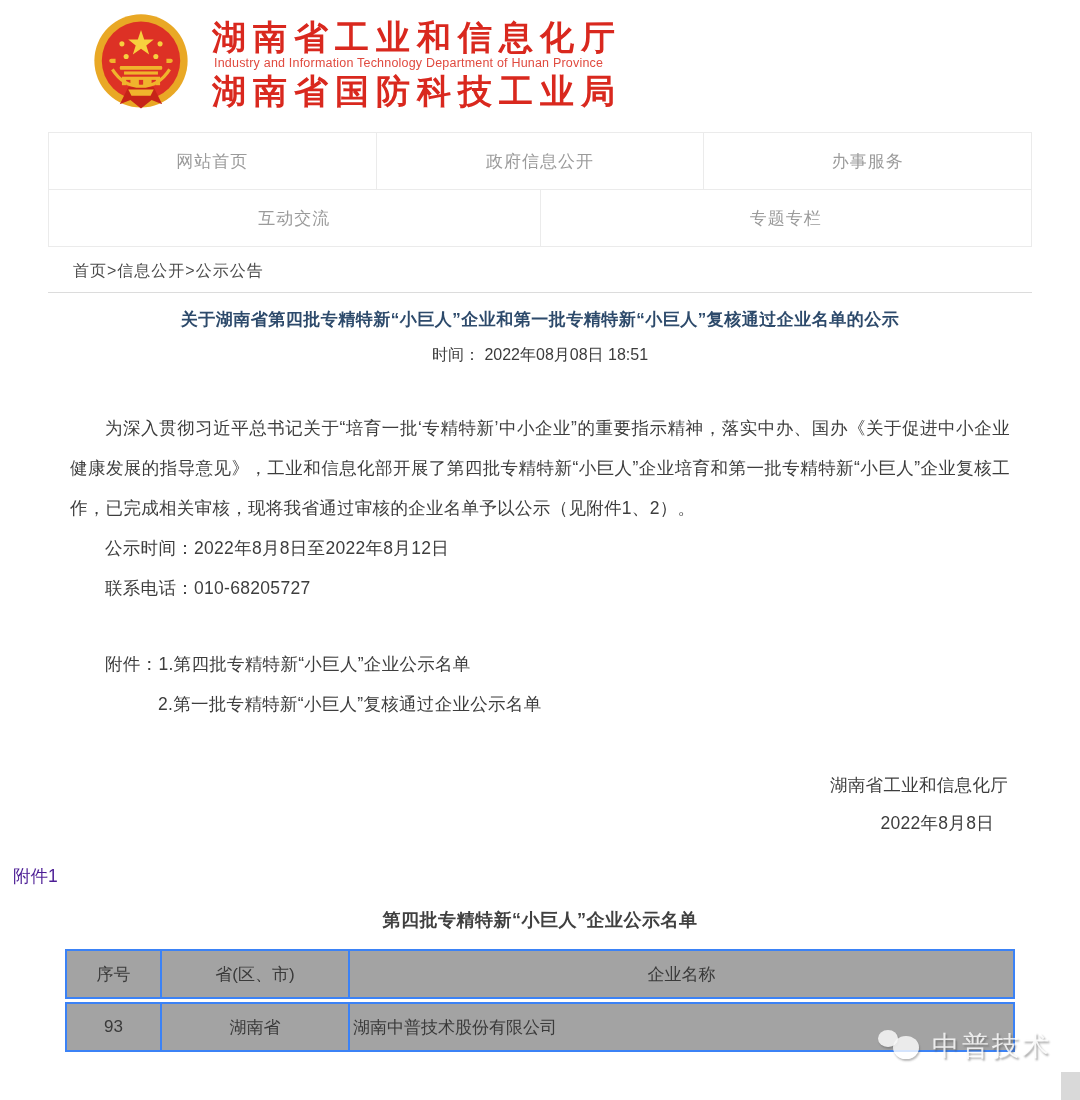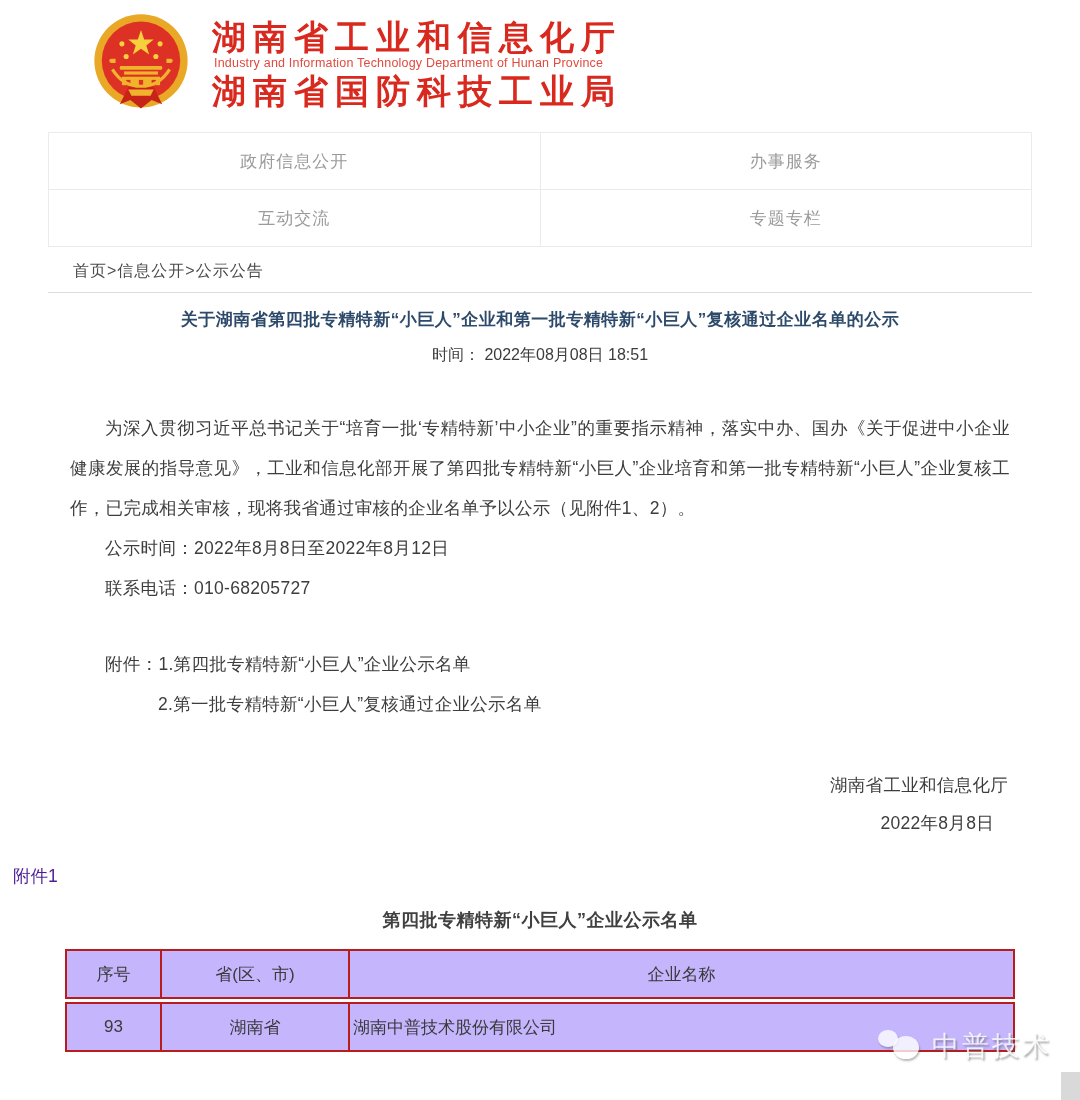--- a/index.html
+++ b/index.html
@@ -94,24 +94,24 @@
     font-size: 18px; font-weight: bold; color: #404040;
     letter-spacing: 0.5px;
   }
   .list-table-wrap { position: relative; margin: 14px 65px 0 65px; }
   table.list-table {
     width: 100%;
     border-collapse: separate; border-spacing: 0 3px;
     font-size: 17px; color: #3a3a3a;
   }
   table.list-table td {
-    border: 2px solid #b91c1c;
+    border: 2px solid #3b82f6;
     height: 50px;
     text-align: center; vertical-align: middle;
-    background: #c4b5fd;
+    background: #a3a3a3;
   }
   table.list-table td + td { border-left: none; }
   table.list-table td.td-name { text-align: left; padding-left: 3px; }
   .col-seq { width: 97px; }
   .col-prov { width: 188px; }
 
   
   .watermark {
     position: absolute;
     right: 28px; top: 1028px;
@@ -171,20 +171,21 @@
     </svg>
     <div class="org-block">
       <div class="org-cn">湖南省工业和信息化厅</div>
       <div class="org-en">Industry and Information Technology Department of Hunan Province</div>
       <div class="org-cn">湖南省国防科技工业局</div>
     </div>
   </header>
 
   <nav class="main-nav">
     <div class="nav-row">
+      <div class="nav-cell">网站首页</div>
       <div class="nav-cell">政府信息公开</div>
       <div class="nav-cell">办事服务</div>
     </div>
     <div class="nav-row">
       <div class="nav-cell">互动交流</div>
       <div class="nav-cell">专题专栏</div>
     </div>
   </nav>
 
   <div class="breadcrumb-bar">首页&gt;信息公开&gt;公示公告</div>

